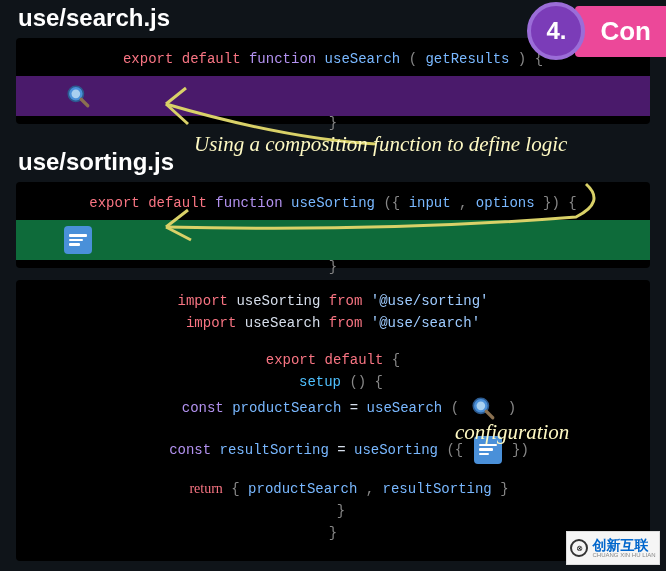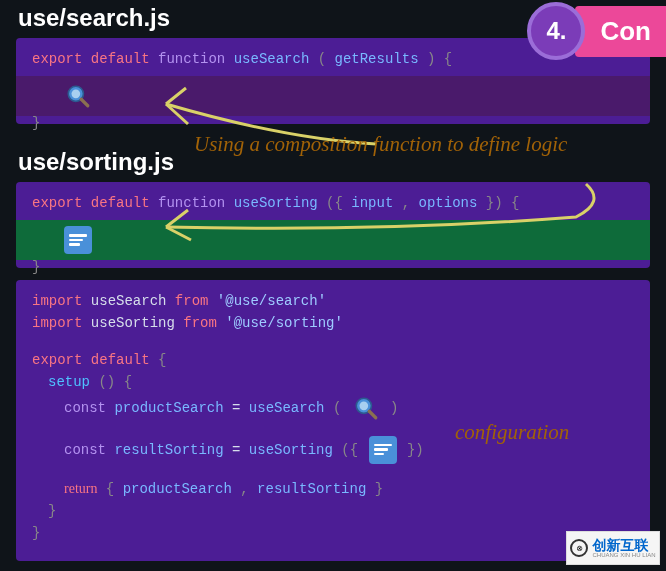--- a/index.html
+++ b/index.html
@@ -12,21 +12,21 @@
       position: relative;
     }
     .code-font {
       font-family: 'Consolas', 'Monaco', 'Courier New', monospace;
       font-size: 14px;
       line-height: 1.6;
     }
     .handwritten {
       font-family: 'Comic Sans MS', cursive;
       font-style: italic;
-      color: #a16207;
+      color: #fef9c3;
     }
     
     
     .step-badge {
       position: absolute;
       top: 2px;
       right: 0;
       z-index: 10;
       display: flex;
       align-items: center;
@@ -60,24 +60,25 @@
       margin: 0 16px 12px 16px;
     }
     .file-title {
       color: white;
       font-size: 24px;
       font-weight: bold;
       margin-bottom: 6px;
       padding-left: 2px;
     }
     .code-block {
-      background: #4c1d95;
+      background: #000000;
       border-radius: 4px;
       padding: 10px 16px;
       position: relative;
+      text-align: center;
     }
     
     
     .strip {
       position: absolute;
       left: 0;
       right: 0;
       height: 40px;
       display: flex;
       align-items: center;
@@ -259,29 +260,29 @@
       <path d="M 450 12 Q 470 30 440 45 Q 250 60 30 55" stroke="#d9d168" stroke-width="3" fill="none"></path>
       <path d="M 30 55 L 52 38 M 30 55 L 55 68" stroke="#d9d168" stroke-width="3" fill="none"></path>
     </svg>
   </div>
 </div>
 
 <div class="file-section">
   <div class="code-block code-font" style="padding-bottom:16px;">
     <div>
       <span class="kw-import">import</span>
+      <span class="plain"> useSorting </span>
+      <span class="kw-from">from</span>
+      <span class="str"> '@use/sorting'</span>
+    </div>
+    <div>
+      <span class="kw-import">import</span>
       <span class="plain"> useSearch </span>
       <span class="kw-from">from</span>
       <span class="str"> '@use/search'</span>
-    </div>
-    <div>
-      <span class="kw-import">import</span>
-      <span class="plain"> useSorting </span>
-      <span class="kw-from">from</span>
-      <span class="str"> '@use/sorting'</span>
     </div>
     <div style="height:14px;"></div>
     <div>
       <span class="kw-export">export</span>
       <span> </span>
       <span class="kw-default">default</span>
       <span class="punct"> {</span>
     </div>
     <div style="padding-left:16px;">
       <span class="setup-kw">setup</span>

